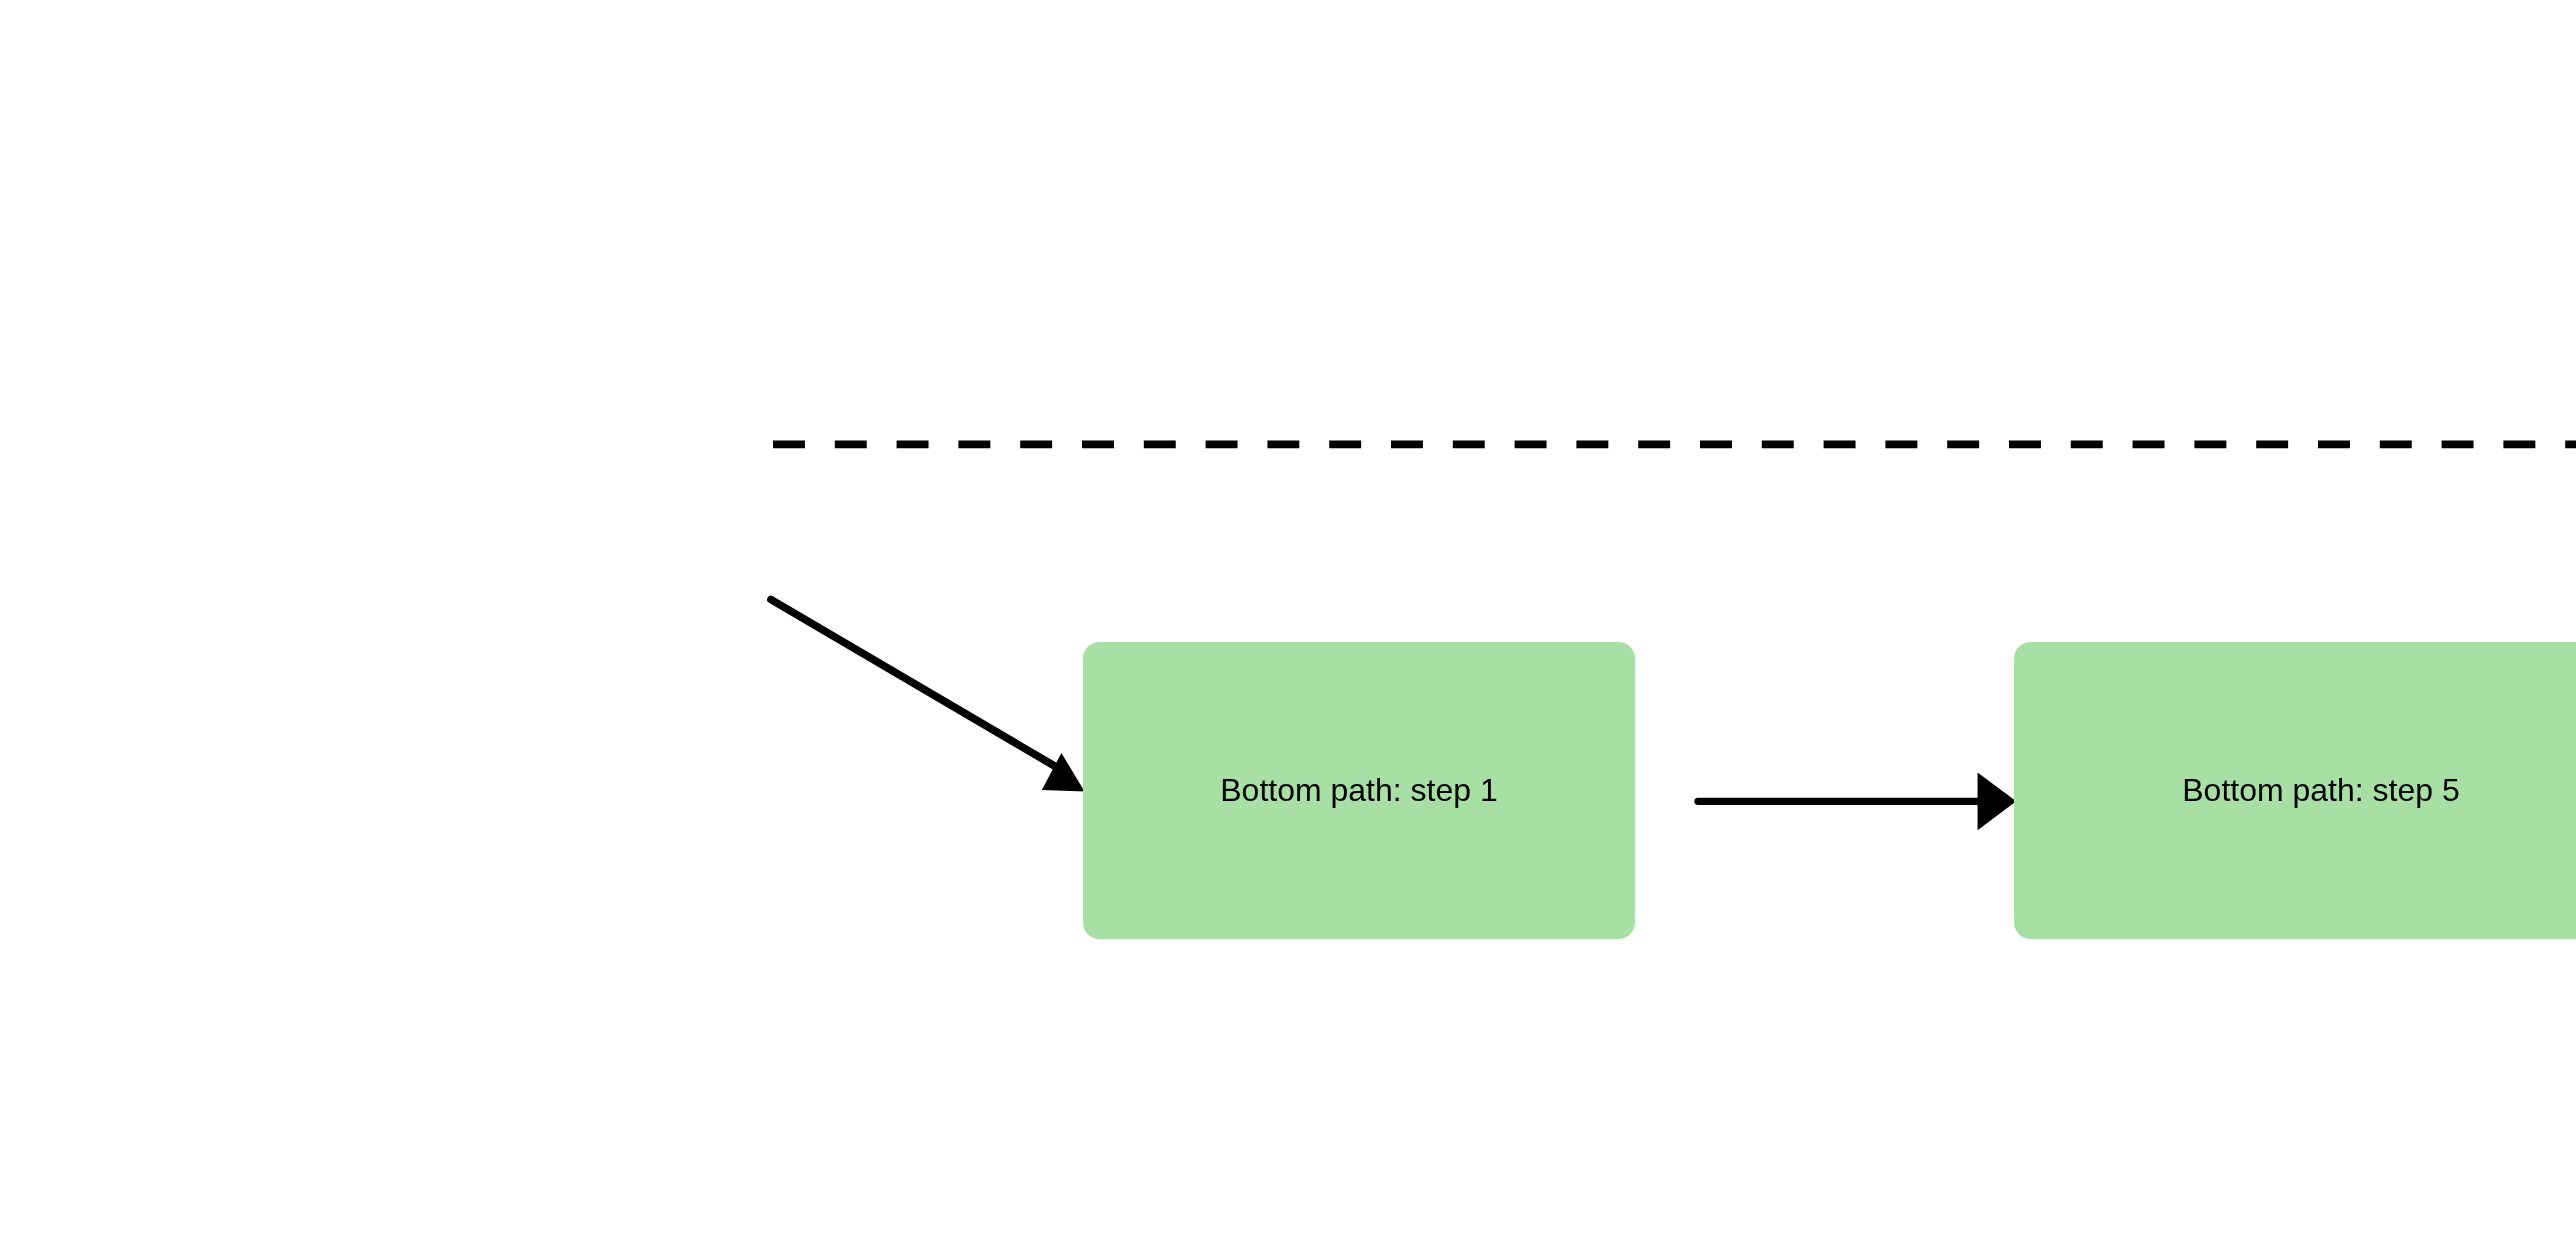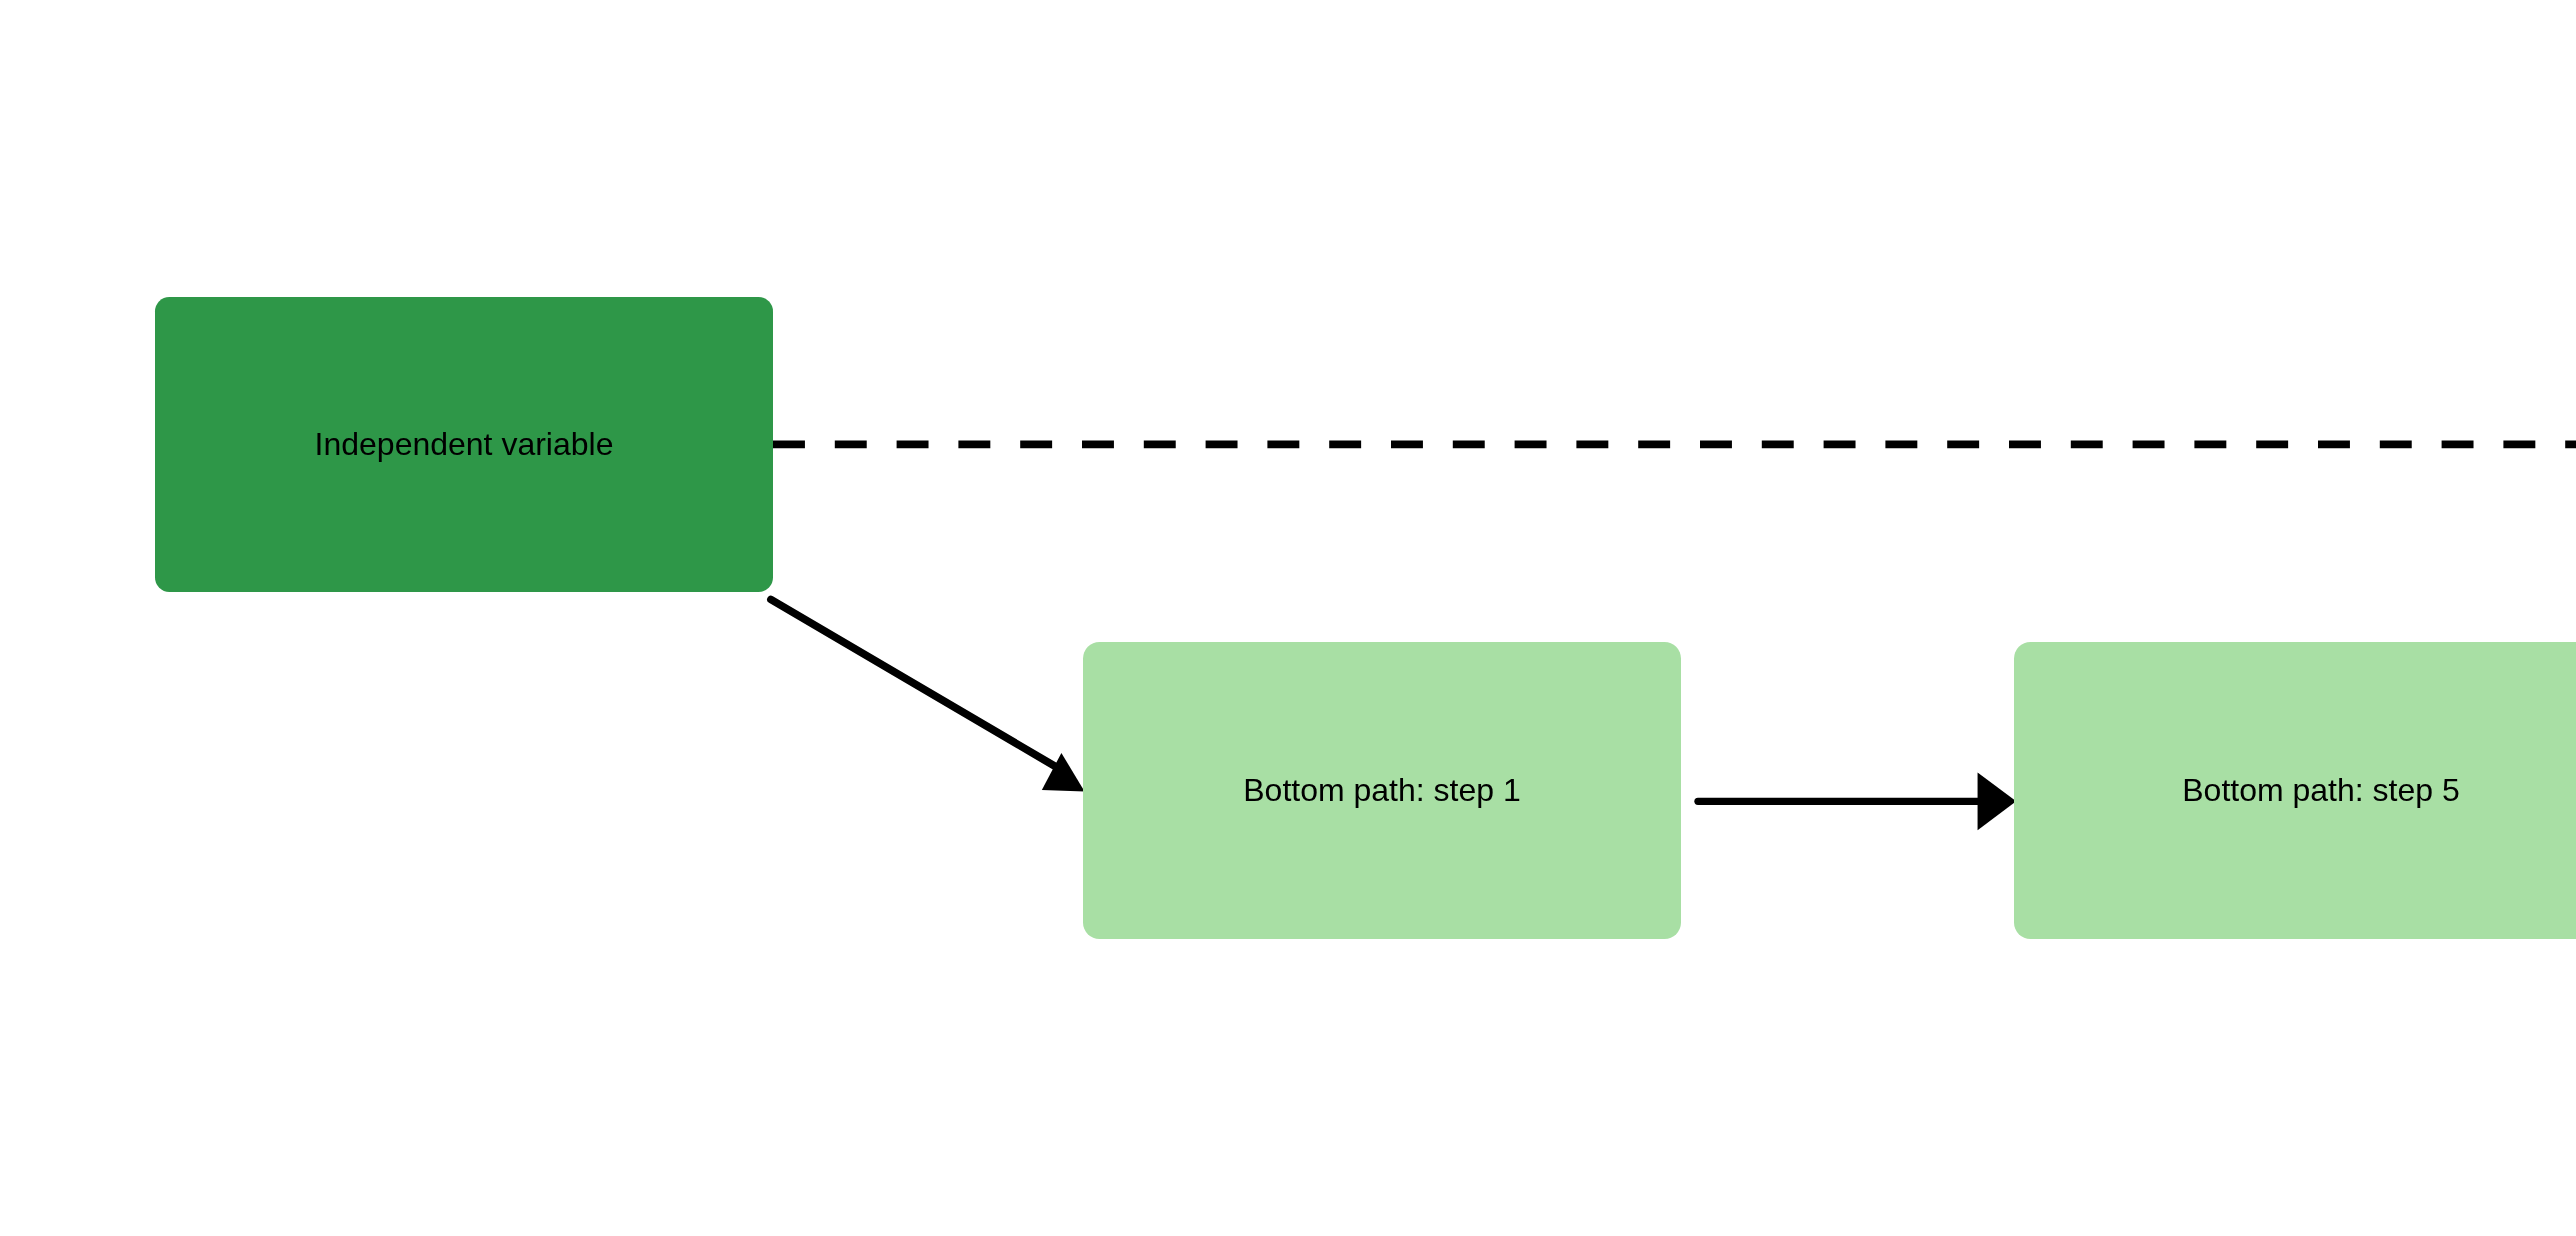--- a/index.html
+++ b/index.html
@@ -48,21 +48,21 @@
     border-radius: 16.5px;
     font-size: 32px;
   }
   .node-label {
     display: block;
     padding: 0 12.4px;
     white-space: nowrap;
   }
   
   #node-independent { left: 155px;  top: 297px;  width: 618px; height: 295px; }
-  #node-step1       { left: 1083px; top: 642px; width: 598px; height: 297px; }
+  #node-step1       { left: 1083px; top: 642px; width: 552px; height: 297px; }
   #node-step2       { left: 2014px; top: 642px; width: 614px; height: 297px; }
 </style>
 </head>
 <body>
 
 <div id="canvas">
 
   <svg class="edge-layer" viewBox="0 0 7200 2400" width="3709" height="1236" xmlns="http://www.w3.org/2000/svg">
 
     <g>
@@ -79,23 +79,20 @@
       <line x1="3296" y1="1556" x2="3845" y2="1556" stroke="#000000" stroke-width="14" stroke-linecap="round"></line>
       <polygon points="3839,1500 3839,1612 3914,1556" fill="#000000"></polygon>
     </g>
 
     <g>
       <line x1="5101" y1="1699" x2="5647" y2="1215" stroke="#000000" stroke-width="15" stroke-linecap="round"></line>
       <polygon points="5703,1149 5624,1148 5666,1221" fill="#000000"></polygon>
     </g>
   </svg>
 
-  <div class="node node-primary" id="node-independent">
-    <span class="node-label">Independent variable</span>
-  </div>
 
   <div class="node node-secondary" id="node-step1">
     <span class="node-label">Bottom path: step 1</span>
   </div>
 
   <div class="node node-secondary" id="node-step2">
     <span class="node-label">Bottom path: step 5</span>
   </div>
 
 </div>

